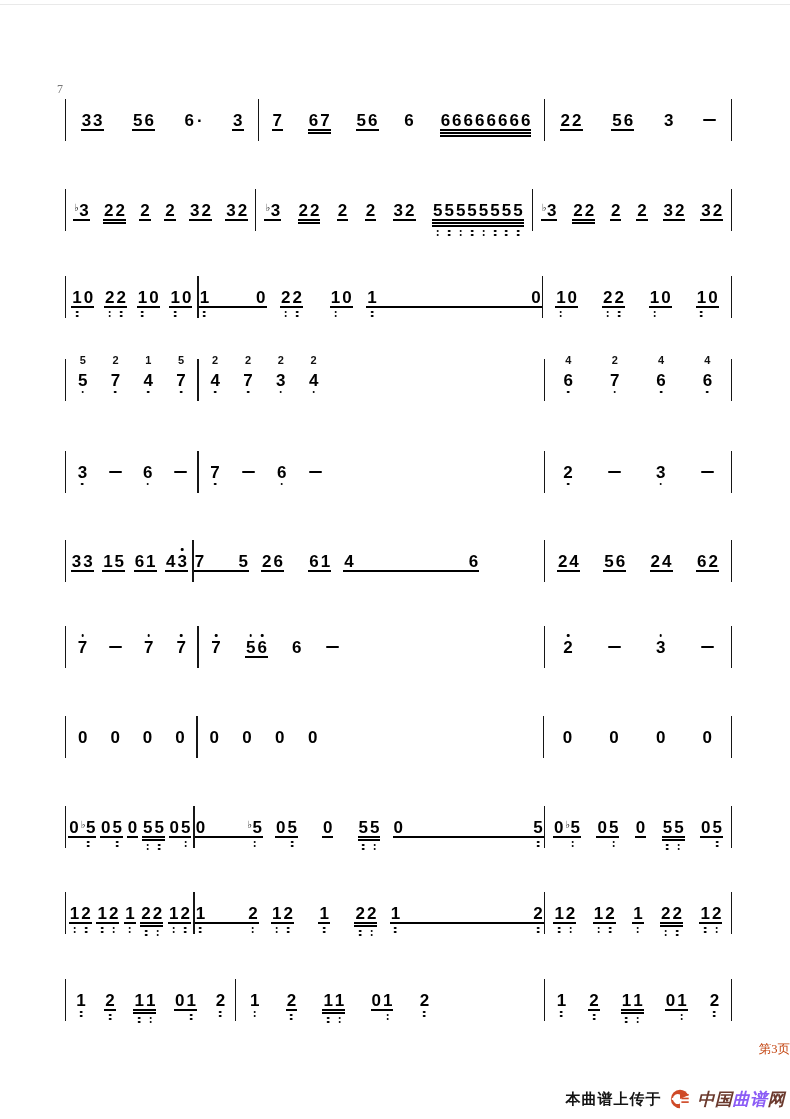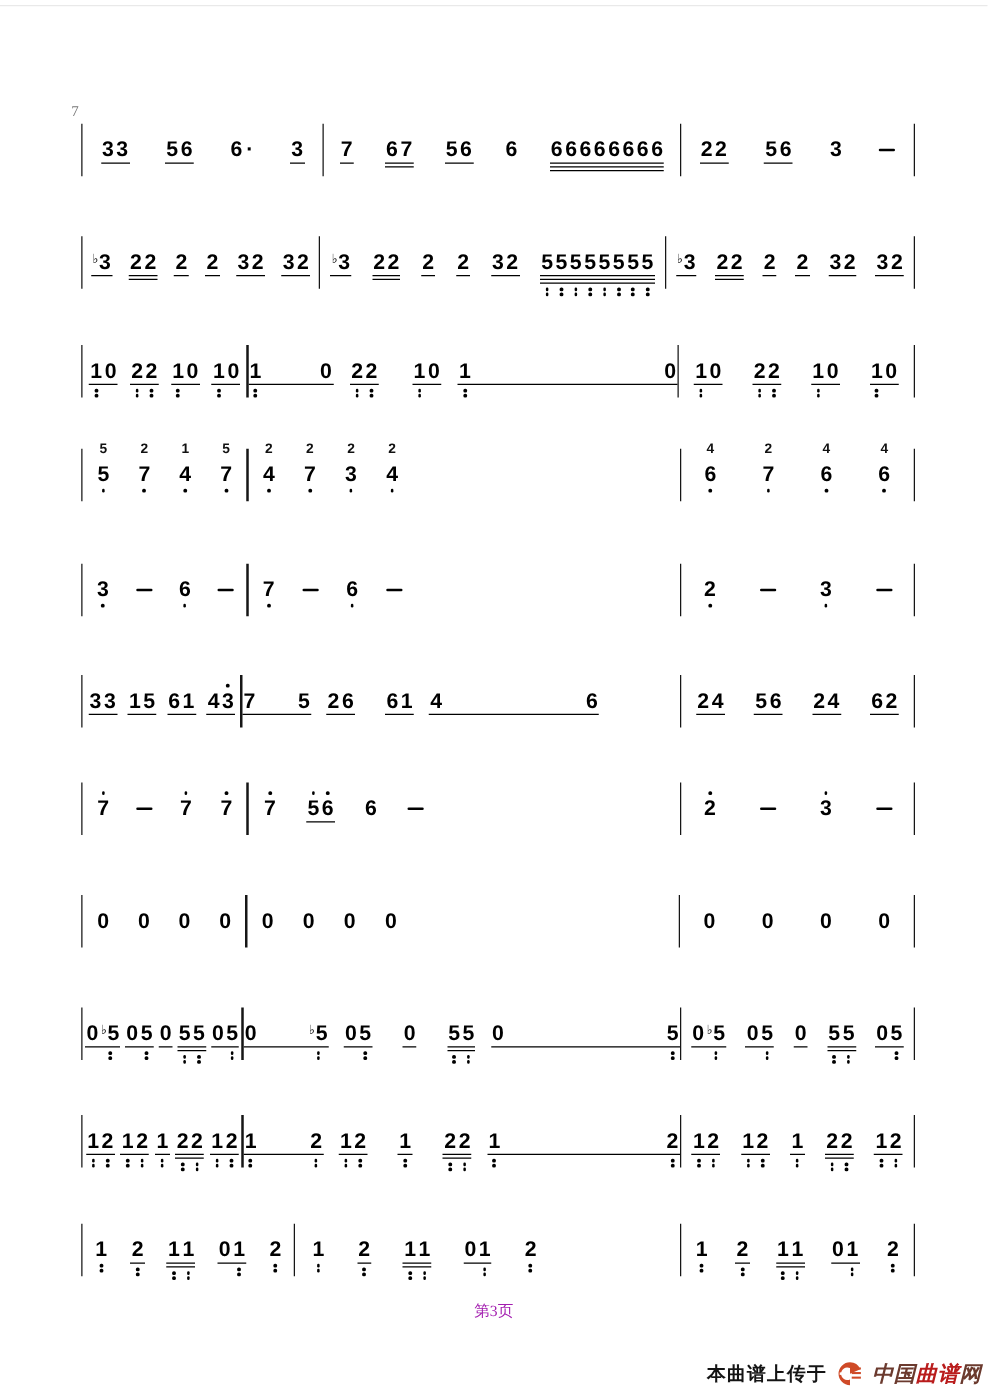--- a/index.html
+++ b/index.html
@@ -41,31 +41,31 @@
     position:absolute;bottom:calc(100% + 2px);left:50%;transform:translateX(-50%);
     width:2.6px;height:2.6px;border-radius:50%;background:#000;
   }
   .fing{
     position:absolute;top:-18px;left:50%;transform:translateX(-50%);
     font-size:11px;font-weight:700;color:#111;
   }
   .dash{display:inline-block;width:13px;height:2.8px;background:#000;border-radius:1px;}
   
   .page-label{
-    position:absolute;left:0;right:0;top:1041px;text-align:center;
-    font:12.5px "Liberation Serif",serif;color:#a21caf;
+    position:absolute;left:0;right:0;top:1041px;text-align:right;
+    font:12.5px "Liberation Serif",serif;color:#c2410c;
   }
   .watermark{
     position:absolute;right:5px;top:1086px;height:26px;
     display:flex;align-items:center;gap:7px;
   }
   .wm-text{font-size:15px;font-weight:700;color:#141414;letter-spacing:1px;}
   .wm-site{font-size:17px;font-weight:800;font-style:italic;letter-spacing:0.5px;white-space:nowrap;}
   .wm-site .p1,.wm-site .p3{color:#6b3a2e;}
-  .wm-site .p2{color:#b91c1c;}
+  .wm-site .p2{color:#8b5cf6;}
   .wm-logo{display:inline-block;}
 </style>
 </head>
 <body>
 
 <div class="top-edge"></div>
 
 <div class="measure-no">7</div>
 
 <div id="score">

